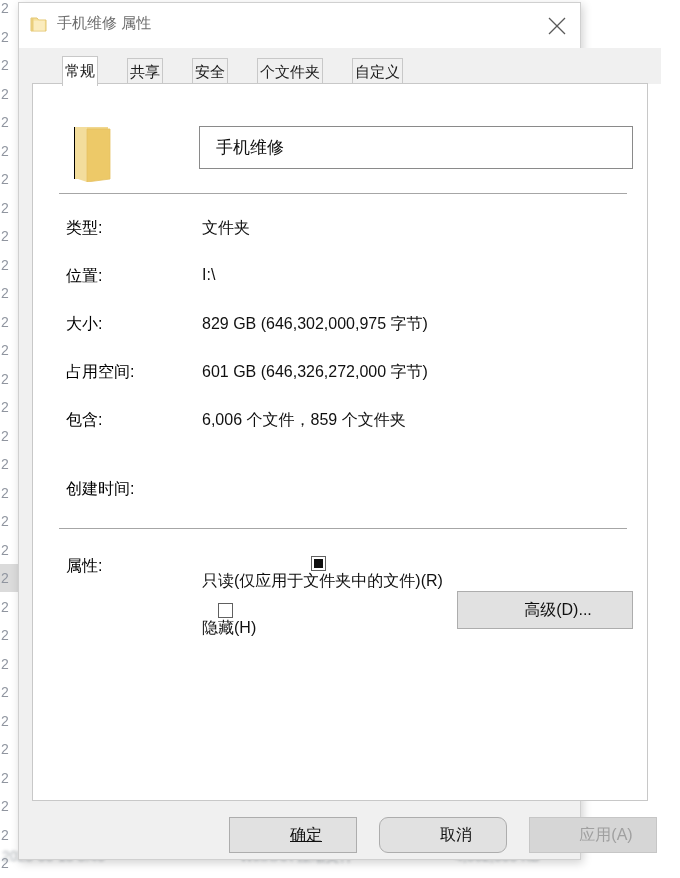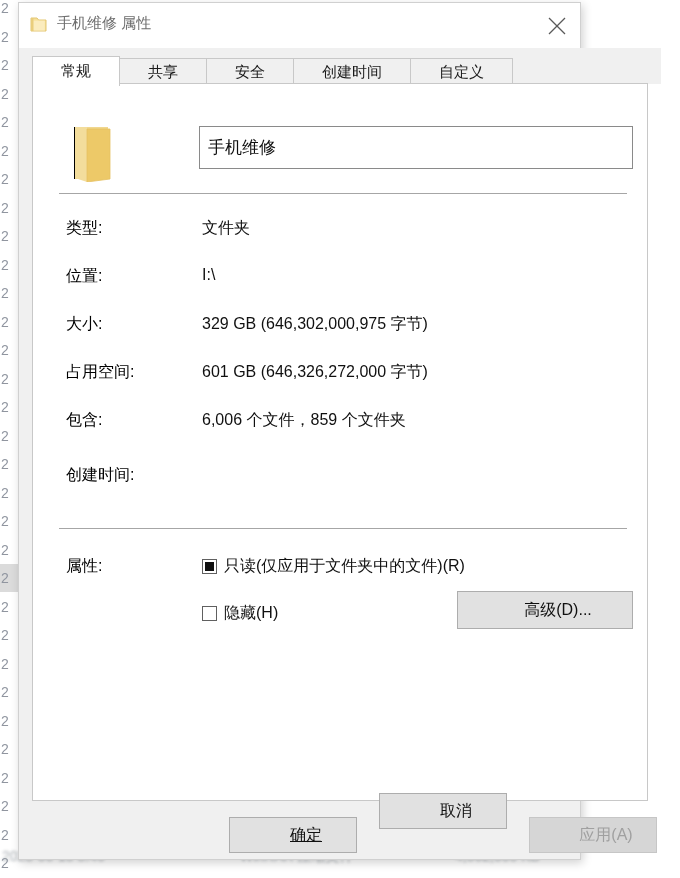--- a/index.html
+++ b/index.html
@@ -112,31 +112,32 @@
     background: #f0f0f0;
   }
   .tabs {
     position: absolute;
     left: 13px; top: 8px;
     display: flex;
     align-items: flex-end;
   }
   .tab {
     height: 28px;
-    padding: 0 28px;
+    padding: 0 2px;
     display: flex;
     align-items: center;
     font-size: 15px;
     color: #1b1b1b;
     background: #f0f0f0;
     border: 1px solid #c8c8c8;
     border-bottom: none;
     margin-right: -1px;
     box-sizing: border-box;
     white-space: nowrap;
+    margin-left: 30px;
   }
   .tab.active {
     background: #ffffff;
     height: 30px;
     border-color: #c8c8c8;
     position: relative;
     z-index: 3;
   }
 
   
@@ -161,21 +162,21 @@
     left: 166px;
     top: 42px;
     width: 434px;
     height: 43px;
     box-sizing: border-box;
     border: 1px solid #8a8a8a;
     background: #ffffff;
     font-family: "Liberation Sans", "DejaVu Sans", sans-serif;
     font-size: 17px;
     color: #101010;
-    padding: 0 8px;
+    padding: 0 16px;
     outline: none;
   }
 
   .hr {
     position: absolute;
     left: 26px;
     width: 568px;
     height: 1px;
     background: #a6a6a6;
   }
@@ -203,31 +204,32 @@
     font-size: 16px;
     color: #101010;
     white-space: nowrap;
   }
 
   .r-type    { top: 134px; }
   .r-loc     { top: 182px; }
   .r-size    { top: 230px; }
   .r-used    { top: 278px; }
   .r-contain { top: 326px; }
-  .r-created { top: 381px; text-decoration: underline; }
+  .r-created { top: 395px; text-decoration: underline; }
   .r-attrs   { top: 472px; }
 
   .attr-line {
     position: absolute;
     left: 169px;
     display: flex;
     align-items: center;
     font-size: 16px;
     color: #101010;
     white-space: nowrap;
+    flex-direction: column;
   }
   .attr-readonly { top: 472px; }
   .attr-hidden   { top: 519px; }
 
   .cbox {
     width: 15px; height: 15px;
     border: 1px solid #606060;
     background: #ffffff;
     box-sizing: border-box;
     margin-right: 7px;
@@ -259,21 +261,21 @@
     width: 176px;
     height: 38px;
   }
 
   .footer-btn {
     position: absolute;
     height: 36px;
     width: 128px;
   }
   .btn-ok     { left: 210px; top: 814px; text-decoration: underline; }
-  .btn-cancel { left: 360px; top: 790px; }
+  .btn-cancel { left: 360px; top: 814px; border-radius: 9px; }
   .btn-apply  {
     left: 510px; top: 814px;
     color: #a0a0a0;
     background: #d6d6d6;
     border-color: #c6c6c6;
   }
 </style>
 </head>
 <body>
 
@@ -340,21 +342,21 @@
           </svg>
         </span>
       </div>
     </div>
 
     <div class="tabstrip">
       <div class="tabs" id="tabs-host">
           <div class="tab active">常规</div>
           <div class="tab">共享</div>
           <div class="tab">安全</div>
-          <div class="tab">创建时间</div>
+          <div class="tab">个文件夹</div>
           <div class="tab">自定义</div>
         </div>
     </div>
 
     <div class="panel">
 
       <span class="folder-big">
         <svg width="46" height="58" viewBox="0 0 46 58">
           <path d="M5 3 h33 v52 H5 Z" fill="#f2d display-none"></path>
           <path d="M6 3 h33 v52 H6 Z" fill="#f1d78f"></path>
@@ -372,21 +374,21 @@
       <div class="row r-type">
         <span class="lab">类型:</span>
         <span class="val">文件夹</span>
       </div>
       <div class="row r-loc">
         <span class="lab">位置:</span>
         <span class="val">I:\</span>
       </div>
       <div class="row r-size">
         <span class="lab">大小:</span>
-        <span class="val">329 GB (646,302,000,975 字节)</span>
+        <span class="val">829 GB (646,302,000,975 字节)</span>
       </div>
       <div class="row r-used">
         <span class="lab">占用空间:</span>
         <span class="val">601 GB (646,326,272,000 字节)</span>
       </div>
       <div class="row r-contain">
         <span class="lab">包含:</span>
         <span class="val">6,006 个文件，859 个文件夹</span>
       </div>
 

